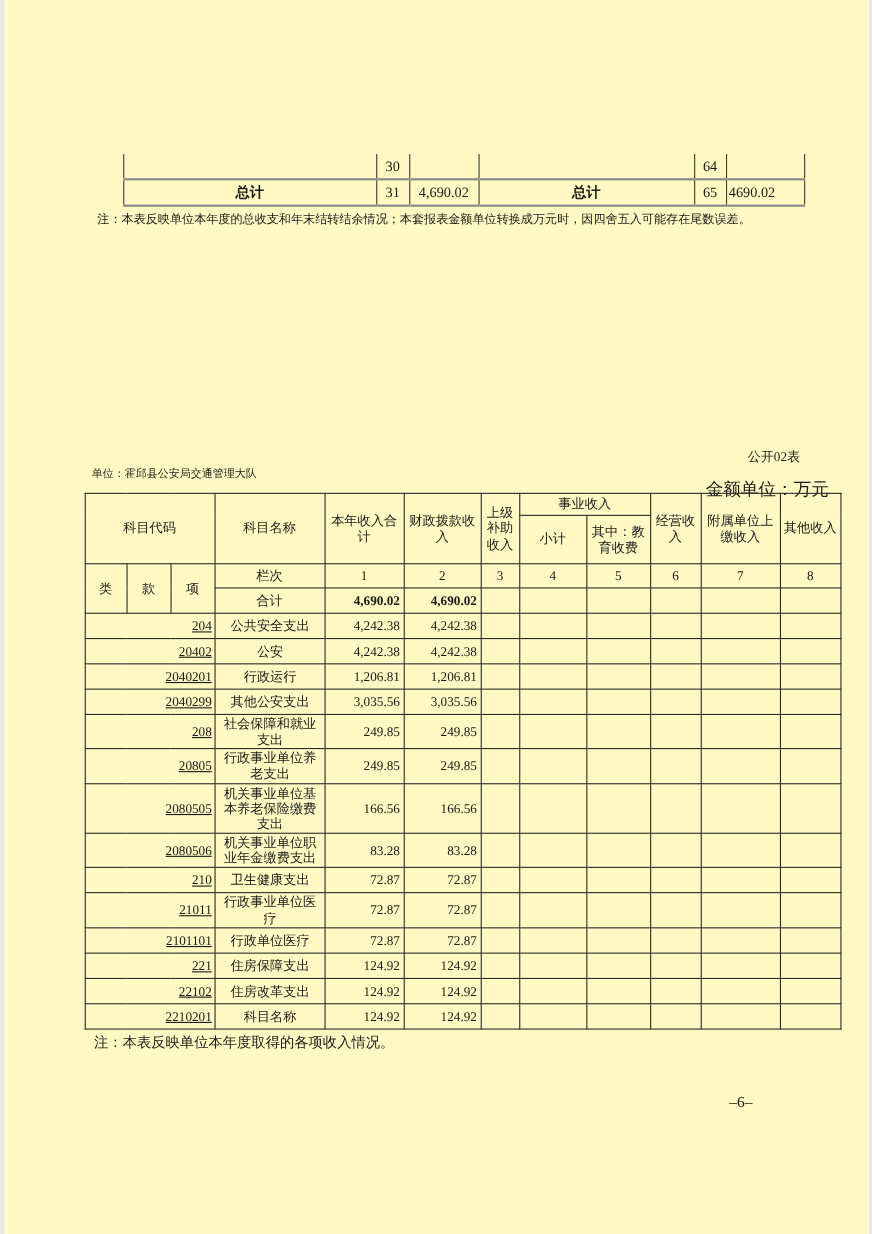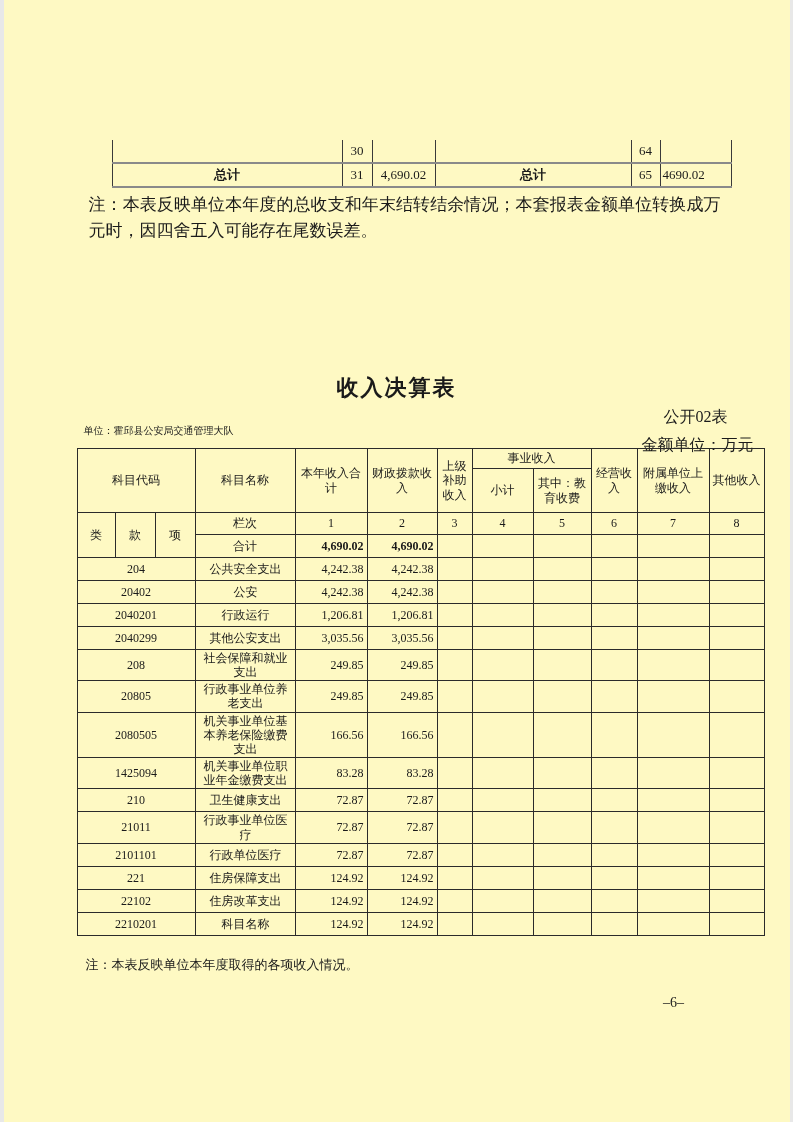--- a/index.html
+++ b/index.html
@@ -24,55 +24,55 @@
     padding: 0 2px;
   }
   table.prev td:first-child { border-left: 1px solid #3a3a3a; }
   table.prev tr.rowA td { height: 23px; border-bottom: 2px solid #8a8a8a; }
   table.prev tr.rowB td { height: 24px; border-bottom: 2px solid #8a8a8a; }
   table.prev td.lbl { font-weight: bold; }
   table.prev td.val-r { text-align: left; padding-right: 4px; }
 
   .top-note {
     position: absolute; left: 85px; top: 192px; width: 632px;
-    font-size: 17px; line-height: 1.5; text-align: justify;
+    font-size: 11px; line-height: 1.5; text-align: justify;
   }
 
   
   .doc-title {
     position: absolute; left: 0; right: 0; top: 373px;
     text-align: center; font-size: 22px; font-weight: bold; letter-spacing: 2px;
   }
-  .pub-code { position: absolute; right: 62px; top: 407px; font-size: 16px; }
+  .pub-code { position: absolute; right: 62px; top: 407px; font-size: 12px; }
   .unit-line { position: absolute; left: 80px; top: 424px; font-size: 10px; }
   .amount-unit { position: absolute; right: 36px; top: 435px; font-size: 16px; }
 
   
   .main-wrap { position: absolute; left: 73px; top: 448px; }
   table.main { border-collapse: collapse; table-layout: fixed; width: 687px; font-size: 12px; line-height: 1.18; }
   table.main th, table.main td {
     border: 1px solid #2b2b2b;
     font-weight: normal;
     vertical-align: middle;
     text-align: center;
     padding: 1px 2px;
     overflow: hidden;
     word-break: break-all;
   }
   table.main thead tr.h1 th { height: 20px; }
   table.main thead tr.h2 th { height: 44px; }
   table.main thead tr.h3 th { height: 22px; }
   table.main thead tr.h4 td { height: 23px; }
   table.main td.num  { text-align: right; padding-right: 3px; white-space: nowrap; }
-  table.main td.code { text-align: center; padding-left: 2px; white-space: nowrap; }
+  table.main td.code { text-align: right; padding-left: 2px; white-space: nowrap; text-decoration: underline; }
   table.main td.name { text-align: center; padding-left: 3px; }
   table.main td.bold { font-weight: bold; }
   table.main tbody td { height: 23px; }
 
-  .bottom-note { margin-top: 20px; margin-left: 9px; font-size: 13px; }
+  .bottom-note { margin-top: 3px; margin-left: 9px; font-size: 13px; }
 
   .page-num {
     position: absolute; left: 645px; top: 995px; width: 50px;
     text-align: center; font-size: 14px;
   }
 </style>
 </head>
 <body>
 
 <div class="page">
@@ -103,21 +103,20 @@
         <td class="lbl">总计</td>
         <td>65</td>
         <td class="val-r">4690.02</td>
       </tr>
     </tbody>
       </table>
   </div>
 
   <div class="top-note">注：本表反映单位本年度的总收支和年末结转结余情况；本套报表金额单位转换成万元时，因四舍五入可能存在尾数误差。</div>
 
-  <div class="doc-title">收入决算表</div>
   <div class="pub-code">公开02表</div>
   <div class="unit-line">单位：霍邱县公安局交通管理大队</div>
   <div class="amount-unit">金额单位：万元</div>
 
   <div class="main-wrap">
     <table class="main">
       <colgroup>
         <col style="width:38px">
           <col style="width:40px">
           <col style="width:40px">
@@ -252,21 +251,21 @@
             <td class="num">166.56</td>
             <td class="num">166.56</td>
             <td></td>
             <td></td>
             <td></td>
             <td></td>
             <td></td>
             <td></td>
           </tr>
           <tr>
-            <td class="code" colspan="3">1425094</td>
+            <td class="code" colspan="3">2080506</td>
             <td class="name">机关事业单位职业年金缴费支出</td>
             <td class="num">83.28</td>
             <td class="num">83.28</td>
             <td></td>
             <td></td>
             <td></td>
             <td></td>
             <td></td>
             <td></td>
           </tr>

